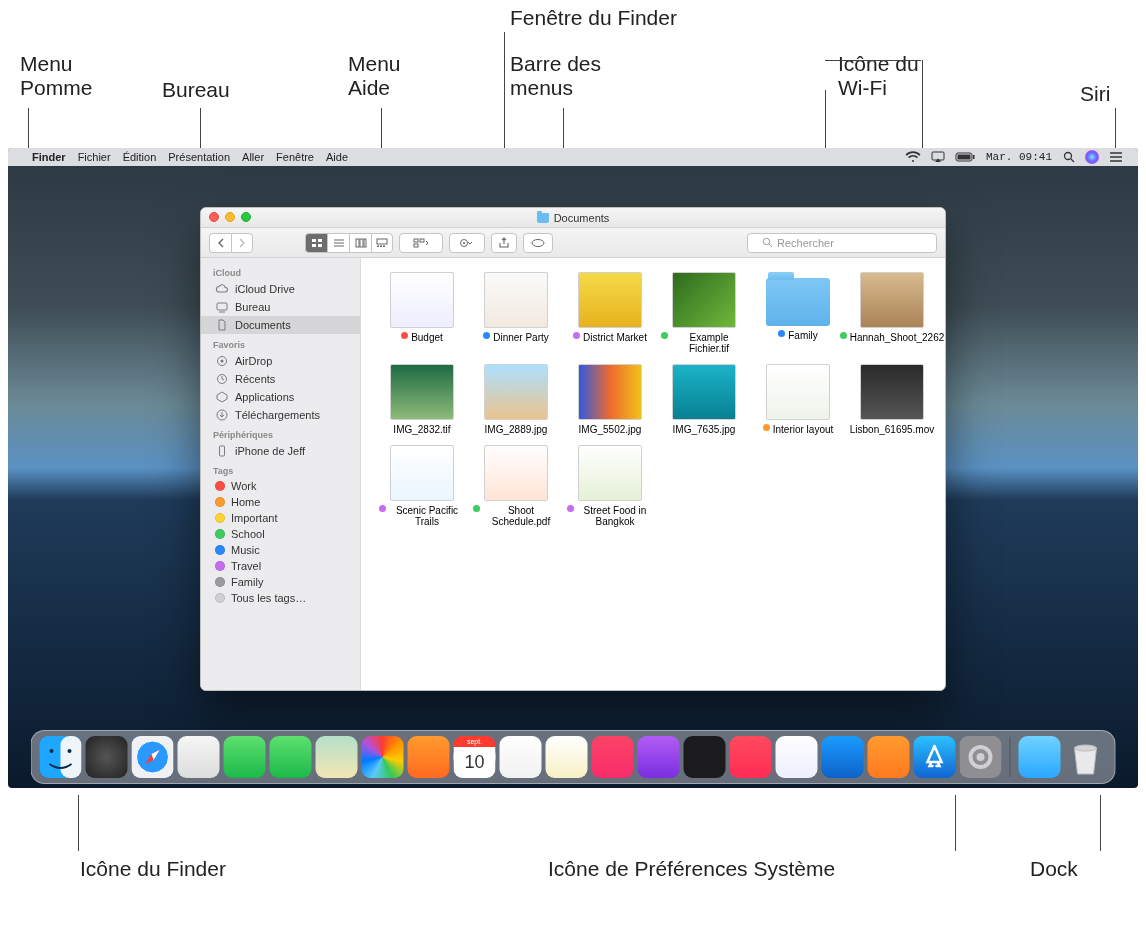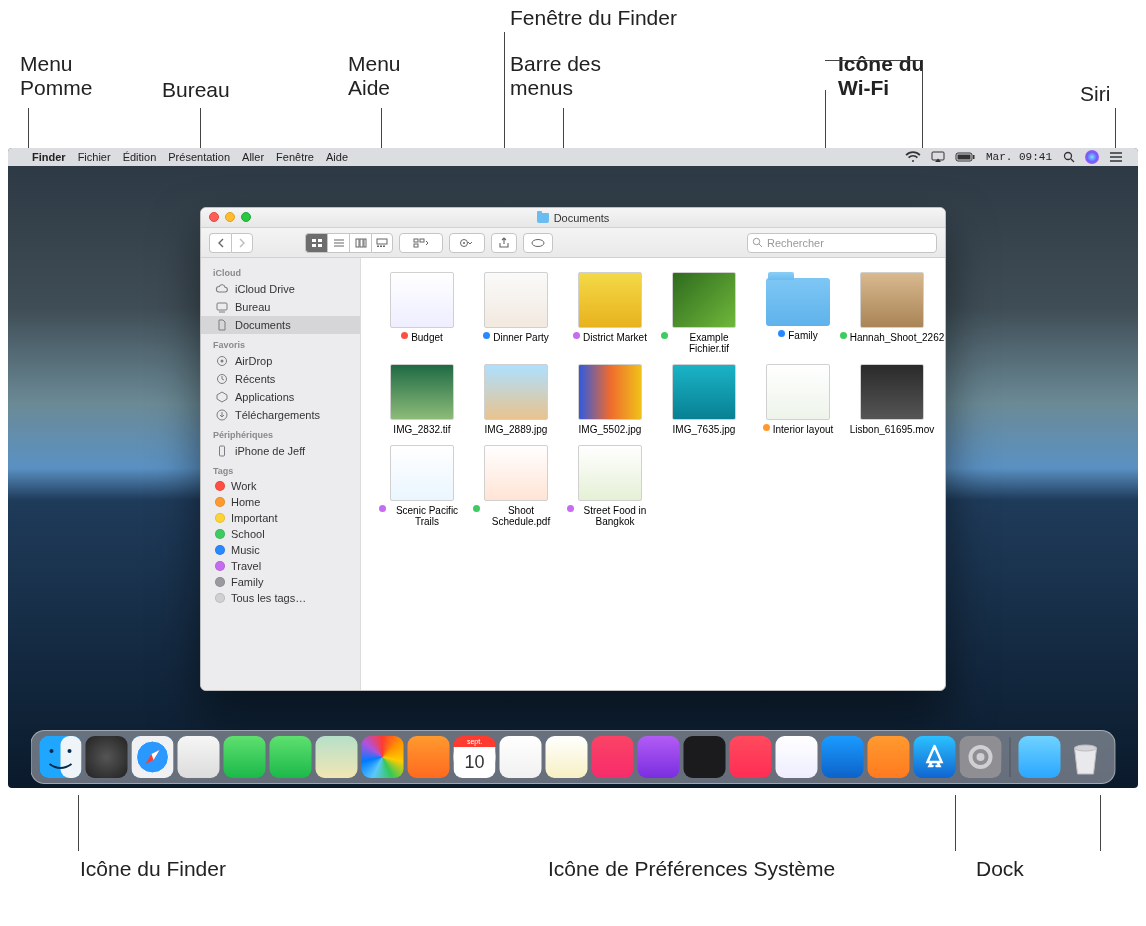--- a/index.html
+++ b/index.html
@@ -47,21 +47,21 @@
   #finder .toolbar { height:30px; background:linear-gradient(#f4f4f4,#e9e9e9);
                      border-bottom:1px solid #d1d1d1; display:flex; align-items:center; padding:0 8px; gap:6px; }
   .tbtn { height:20px; background:#fff; border:1px solid #c5c5c5; border-radius:4px;
           display:flex; align-items:center; justify-content:center; font-size:10px; color:#555; }
   .tbtn.seg { width:22px; border-radius:0; border-right:none; }
   .segwrap { display:flex; }
   .segwrap .tbtn:first-child { border-radius:4px 0 0 4px; }
   .segwrap .tbtn:last-child { border-radius:0 4px 4px 0; border-right:1px solid #c5c5c5; }
   .tbtn.active { background:#6d6d6d; color:#fff; }
   .toolbar .search { margin-left:auto; height:20px; width:190px; border:1px solid #c5c5c5;
-                     border-radius:4px; background:#fff; display:flex; align-items:center; padding:0 4px; font-size:11px; color:#999; }
+                     border-radius:4px; background:#fff; display:flex; align-items:center; padding:0 14px; font-size:11px; color:#999; }
 
   #finder .body { flex:1; display:flex; overflow:hidden; }
   .sidebar { width:160px; background:#ececee; border-right:1px solid #dcdcdc; font-size:11px;
              overflow-y:auto; padding:4px 0 8px; }
   .sb-head { color:#8a8a8a; font-size:9px; font-weight:600; padding:6px 12px 2px; text-transform:none; }
   .sb-item { display:flex; align-items:center; padding:2px 10px 2px 14px; gap:6px; color:#333; cursor:default; }
   .sb-item.sel { background:#d6d6d8; }
   .sb-icon { width:14px; height:14px; display:inline-block; color:#7c7c82; }
   .tagdot { width:10px; height:10px; border-radius:50%; border:1px solid rgba(0,0,0,.1); }
 
@@ -94,26 +94,26 @@
 <body>
 
 <div class="callout" style="left:20px; top:52px;">Menu
 Pomme</div>
 <div class="callout" style="left:162px; top:78px;">Bureau</div>
 <div class="callout" style="left:348px; top:52px;">Menu
 Aide</div>
 <div class="callout" style="left:510px; top:6px;">Fenêtre du Finder</div>
 <div class="callout" style="left:510px; top:52px;">Barre des
 menus</div>
-<div class="callout" style="left:838px; top:52px;font-weight:bold;">Icône du
+<div class="callout" style="left:838px; top:52px;">Icône du
 Wi-Fi</div>
 <div class="callout" style="left:1080px; top:82px;">Siri</div>
 <div class="callout" style="left:80px; top:857px;">Icône du Finder</div>
 <div class="callout" style="left:548px; top:857px;">Icône de Préférences Système</div>
-<div class="callout" style="left:976px; top:857px;">Dock</div>
+<div class="callout" style="left:1030px; top:857px;">Dock</div>
 
 <div class="callout-line" style="left:28px; top:108px; width:1px; height:44px;"></div>
 <div class="callout-line" style="left:200px; top:108px; width:1px; height:70px;"></div>
 <div class="callout-line" style="left:381px; top:108px; width:1px; height:44px;"></div>
 <div class="callout-line" style="left:563px; top:108px; width:1px; height:44px;"></div>
 <div class="callout-line" style="left:504px; top:32px; width:1px; height:176px;"></div>
 <div class="callout-line" style="left:825px; top:90px; width:1px; height:60px;"></div>
 <div class="callout-line" style="left:825px; top:60px; width:96px; height:1px;"></div>
 <div class="callout-line" style="left:922px; top:60px; width:1px; height:90px;"></div>
 <div class="callout-line" style="left:1115px; top:108px; width:1px; height:44px;"></div>

